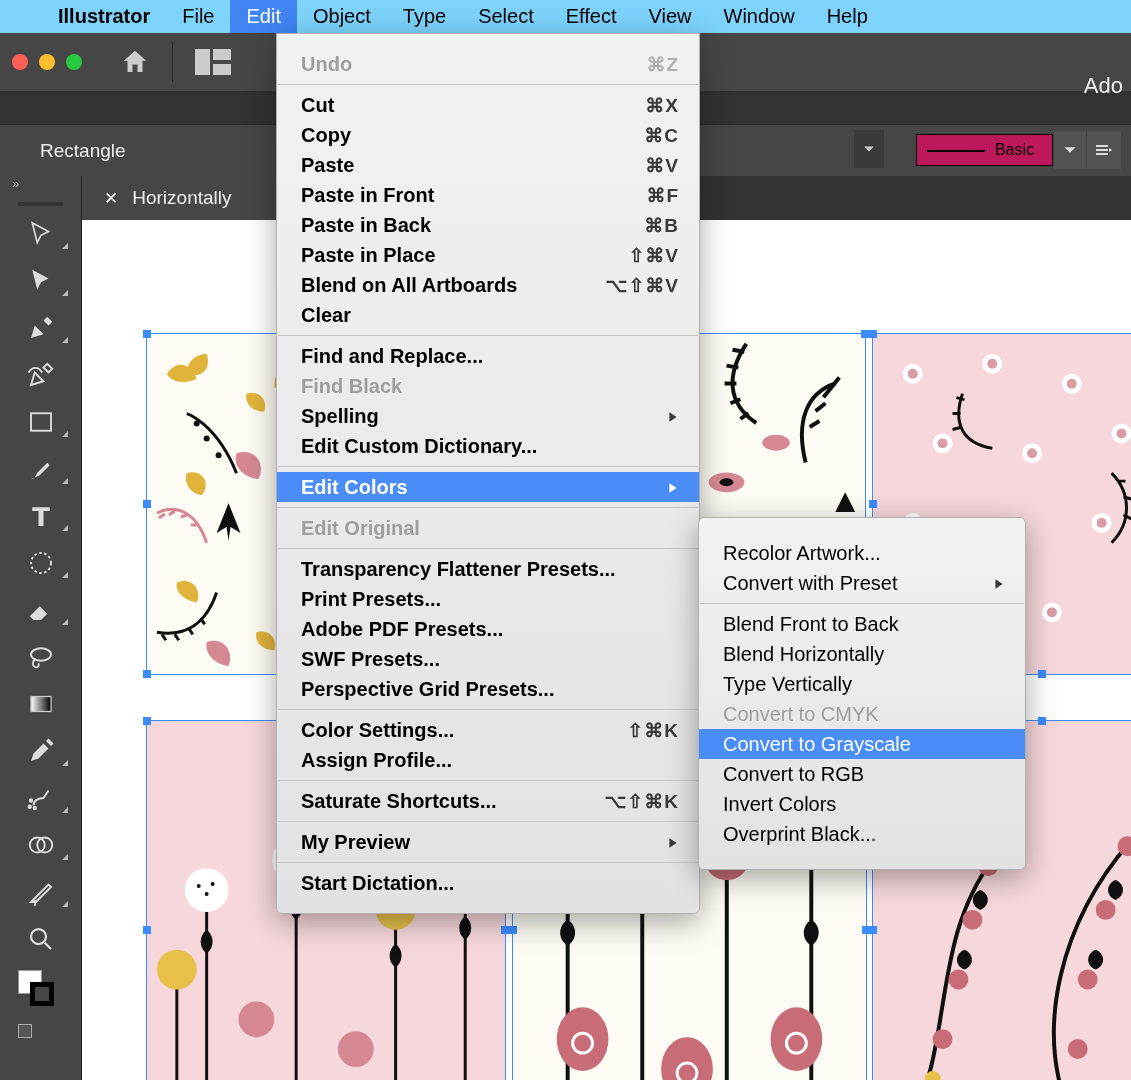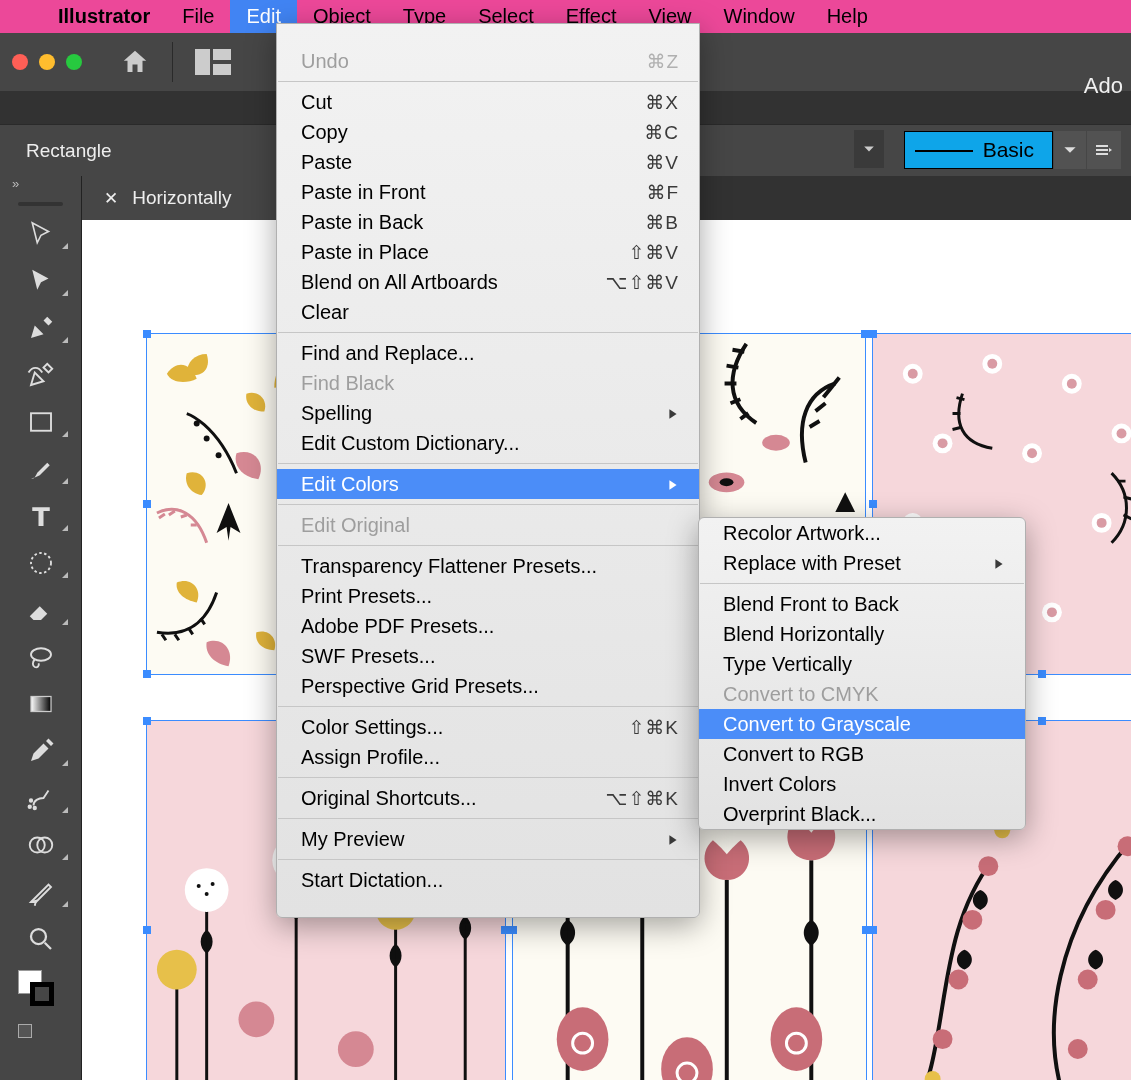--- a/index.html
+++ b/index.html
@@ -1,37 +1,37 @@
 <!DOCTYPE html>
 <html><head>
 <meta charset="utf-8">
 <style>
 *{margin:0;padding:0;box-sizing:border-box;font-family:-apple-system,BlinkMacSystemFont,"Helvetica Neue",sans-serif;-webkit-font-smoothing:antialiased;}
 body{width:1131px;height:1080px;overflow:hidden;background:#323232;position:relative;}
-.menubar{height:33px;background:#ec4899;display:flex;align-items:flex-end;padding-left:20px;font-size:20px;color:#000;position:relative;z-index:10;}
+.menubar{height:33px;background:#7dd3fc;display:flex;align-items:flex-end;padding-left:20px;font-size:20px;color:#000;position:relative;z-index:10;}
 .menubar .apple{font-size:22px;margin-right:22px;}
 .menubar .item{padding:0 16px;height:33px;display:flex;align-items:center;}
 .menubar .item.bold{font-weight:700;}
 .menubar .item.open{background:#4184f3;color:#fff;}
 .appwin{position:absolute;top:33px;left:0;right:0;bottom:0;background:#323232;}
 .win-top{height:58px;background:#464646;display:flex;align-items:center;padding-left:12px;gap:10px;}
 .traffic{display:flex;gap:11px;margin-right:28px;}
 .traffic span{width:16px;height:16px;border-radius:50%;}
 .red{background:#ff5f56;}
 .yel{background:#ffbd2e;}
 .grn{background:#27c93f;}
 .home-icon{width:30px;height:30px;color:#ccc;}
 .divider-v{width:1px;height:40px;background:#2a2a2a;margin:0 12px;}
 .layout-ic{width:36px;height:26px;color:#ccc;}
 .ado-txt{position:absolute;right:8px;top:40px;color:#f0f0f0;font-size:22px;}
-.control-bar{position:absolute;top:91px;left:0;right:0;height:52px;background:#464646;border-top:1px solid #2a2a2a;display:flex;align-items:center;padding-left:26px;gap:18px;}
+.control-bar{position:absolute;top:91px;left:0;right:0;height:52px;background:#464646;border-top:1px solid #2a2a2a;display:flex;align-items:center;padding-left:40px;gap:18px;}
 .ctrl-label{color:#eee;font-size:19px;margin-right:150px;}
 .swatch-q{width:32px;height:32px;border:1px solid #888;display:flex;align-items:center;justify-content:center;color:#ddd;font-size:16px;background:#3a3a3a;}
 .stroke-box{position:absolute;right:10px;top:6px;display:flex;align-items:center;gap:1px;}
-.stroke-basic{background:#0ea5e9;color:#000;font-size:21px;padding:6px 18px 6px 78px;position:relative;border:1px solid #000;}
+.stroke-basic{background:#be185d;color:#000;font-size:16px;padding:6px 18px 6px 78px;position:relative;border:1px solid #000;}
 .stroke-basic .line{position:absolute;left:10px;top:50%;width:58px;height:2px;background:#000;}
 .stroke-drop{width:32px;height:38px;background:#525252;display:flex;align-items:center;justify-content:center;}
 .stroke-drop svg{width:14px;height:14px;}
 .stroke-menu{width:34px;height:38px;background:#525252;display:flex;align-items:center;justify-content:center;}
 .dd-spare{position:absolute;top:97px;left:854px;width:30px;height:38px;background:#3a3a3a;display:flex;align-items:center;justify-content:center;}
 .tab-bar{position:absolute;top:143px;left:82px;right:0;height:44px;background:#323232;display:flex;}
 .tab{background:#464646;color:#eee;font-size:19px;padding:10px 22px;display:flex;align-items:center;gap:14px;min-width:300px;}
 .tab .x{font-size:17px;}
 .tab-extra{color:#eee;font-size:19px;align-self:center;padding-left:2px;}
 .toolcol{position:absolute;left:0;top:143px;width:82px;bottom:0;background:#464646;border-right:1px solid #222;}
@@ -60,22 +60,22 @@
 .pattern{position:absolute;inset:0;overflow:hidden;}
 .menu{position:absolute;background:linear-gradient(#f2f2f2,#e2e2e2);border:1px solid #b0b0b0;border-radius:0 0 6px 6px;box-shadow:0 8px 30px rgba(0,0,0,.35);font-size:20px;color:#000;z-index:50;}
 .menu .row{display:flex;align-items:center;height:30px;padding:0 20px 0 24px;position:relative;}
 .menu .row.disabled{color:#9e9e9e;}
 .menu .row.highlight{background:#4b8df8;color:#fff;}
 .menu .sep{height:1px;background:#c6c6c6;margin:5px 1px;}
 .menu .sc{margin-left:auto;color:#3a3a3a;font-size:19px;letter-spacing:1px;}
 .menu .row.disabled .sc{color:#b0b0b0;}
 .menu .arrow{margin-left:auto;}
 .menu .arrow svg{width:12px;height:12px;}
-.menu.main{left:276px;top:23px;width:424px;padding:22px 0;}
-.menu.sub{left:698px;top:517px;width:328px;padding:0 0;border-radius:6px;}
+.menu.main{left:276px;top:33px;width:424px;padding:15px 0;font-weight:bold;}
+.menu.sub{left:698px;top:517px;width:328px;padding:20px 0;border-radius:6px;}
 </style>
 </head>
 <body>
 
 <div class="menubar">
   <span class="apple"></span>
   <span class="item bold">Illustrator</span>
   <span class="item">File</span>
   <span class="item open">Edit</span>
   <span class="item">Object</span>
@@ -583,42 +583,42 @@
     <div class="sep"></div>
     <div class="row">
       <span>Color Settings...</span>
       <span class="sc">⇧⌘K</span>
     </div>
     <div class="row">
       <span>Assign Profile...</span>
     </div>
     <div class="sep"></div>
     <div class="row">
-      <span>Original Shortcuts...</span>
+      <span>Saturate Shortcuts...</span>
       <span class="sc">⌥⇧⌘K</span>
     </div>
     <div class="sep"></div>
     <div class="row">
       <span>My Preview</span>
       <span class="arrow"><svg viewBox="0 0 10 10" fill="#3a3a3a">
           <path d="M2 1l6 4-6 4z"></path>
         </svg></span>
     </div>
     <div class="sep"></div>
     <div class="row">
       <span>Start Dictation...</span>
     </div>
   </div>
 
 <div class="menu sub" id="colors-submenu">
     <div class="row">
       <span>Recolor Artwork...</span>
     </div>
     <div class="row">
-      <span>Replace with Preset</span>
+      <span>Convert with Preset</span>
       <span class="arrow"><svg viewBox="0 0 10 10" fill="#3a3a3a">
           <path d="M2 1l6 4-6 4z"></path>
         </svg></span>
     </div>
     <div class="sep"></div>
     <div class="row">
       <span>Blend Front to Back</span>
     </div>
     <div class="row">
       <span>Blend Horizontally</span>

